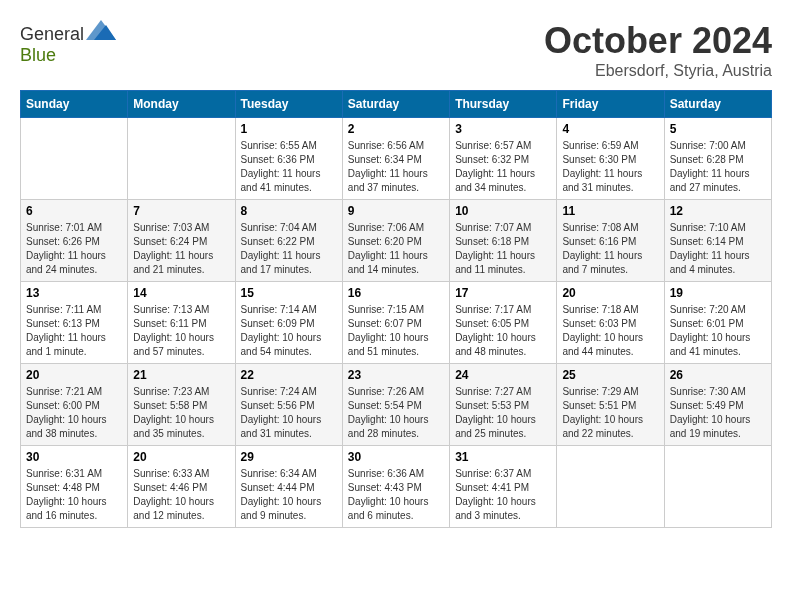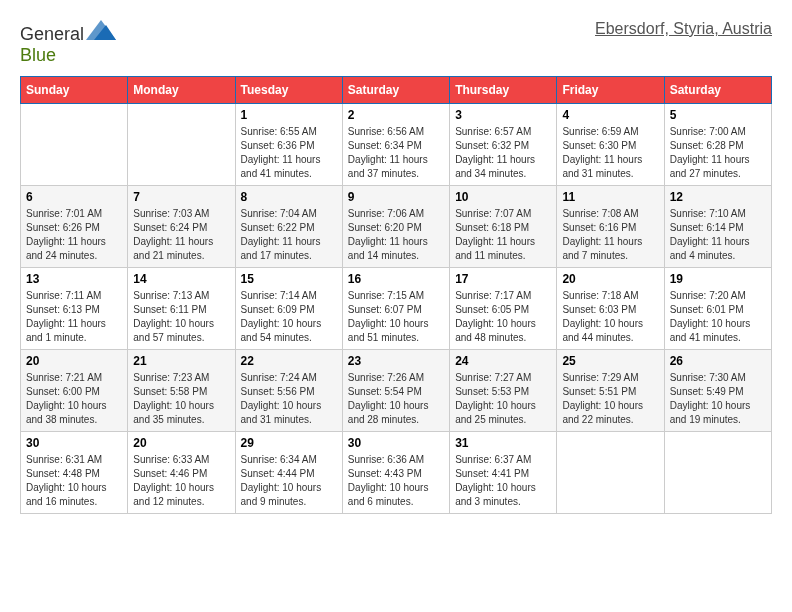--- a/index.html
+++ b/index.html
@@ -39,29 +39,28 @@
       text-align: right;
     }
     .month-title {
       font-size: 36px;
       font-weight: bold;
       color: #333;
     }
     .location-title {
       font-size: 16px;
       color: #555;
-      text-decoration: underline;
     }
     .calendar {
       width: 100%;
       border-collapse: collapse;
       font-size: 11px;
     }
     .calendar th {
-      background-color: #ef4444;
+      background-color: #0369a1;
       color: white;
       text-align: left;
       padding: 6px 5px;
       font-size: 12px;
       font-weight: bold;
       border: 1px solid #1a6bb5;
     }
     .calendar td {
       border: 1px solid #ccc;
       vertical-align: top;
@@ -99,20 +98,21 @@
     <div>
       <span class="logo-text-general">General</span><svg class="logo-icon" viewBox="0 0 30 20" xmlns="http://www.w3.org/2000/svg">
         <polygon points="0,20 15,0 30,20" fill="#1a6bb5" opacity="0.7"></polygon>
         <polygon points="8,20 20,5 30,20" fill="#1a6bb5"></polygon>
       </svg>
       <br>
       <span class="logo-text-blue">Blue</span>
     </div>
   </div>
   <div class="title-area">
+    <div class="month-title">October 2024</div>
     <div class="location-title">Ebersdorf, Styria, Austria</div>
   </div>
 </div>
 
 <table class="calendar">
   <thead>
     <tr>
     <th>Sunday</th>
         <th>Monday</th>
         <th>Tuesday</th>

